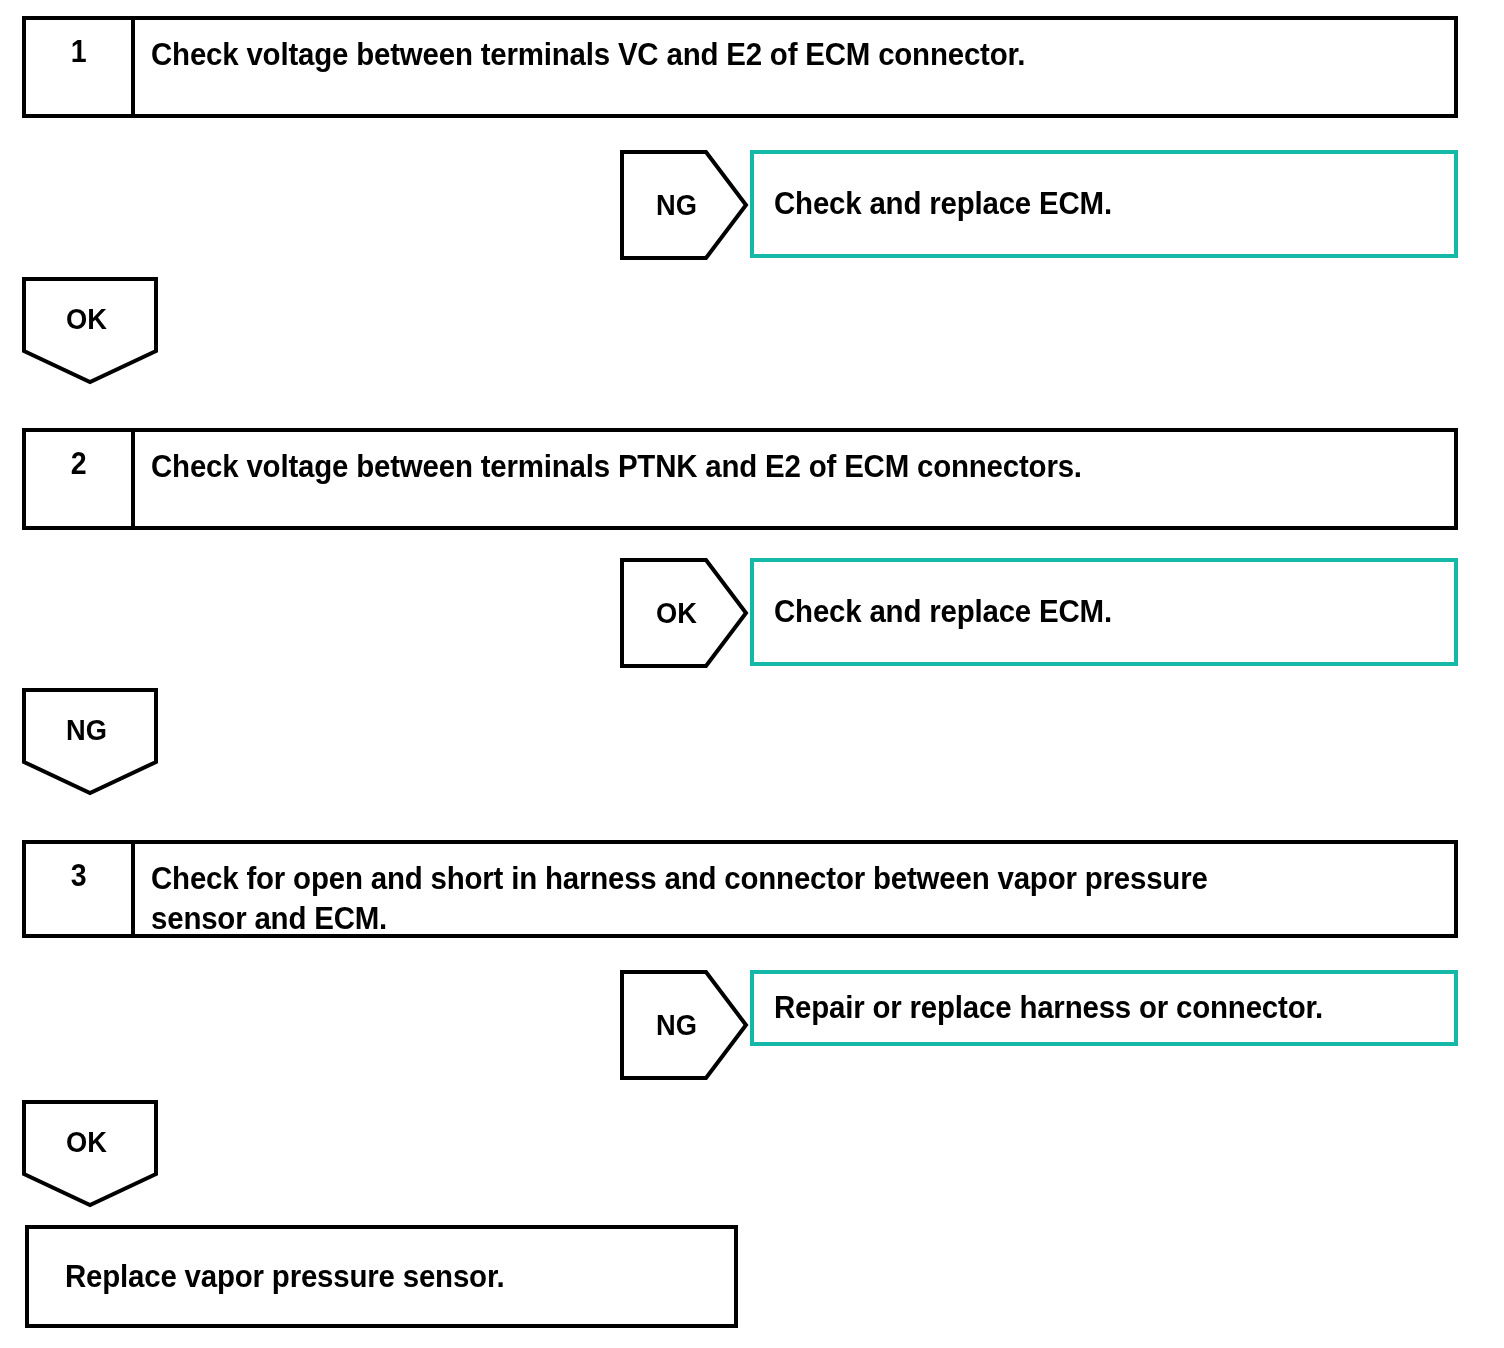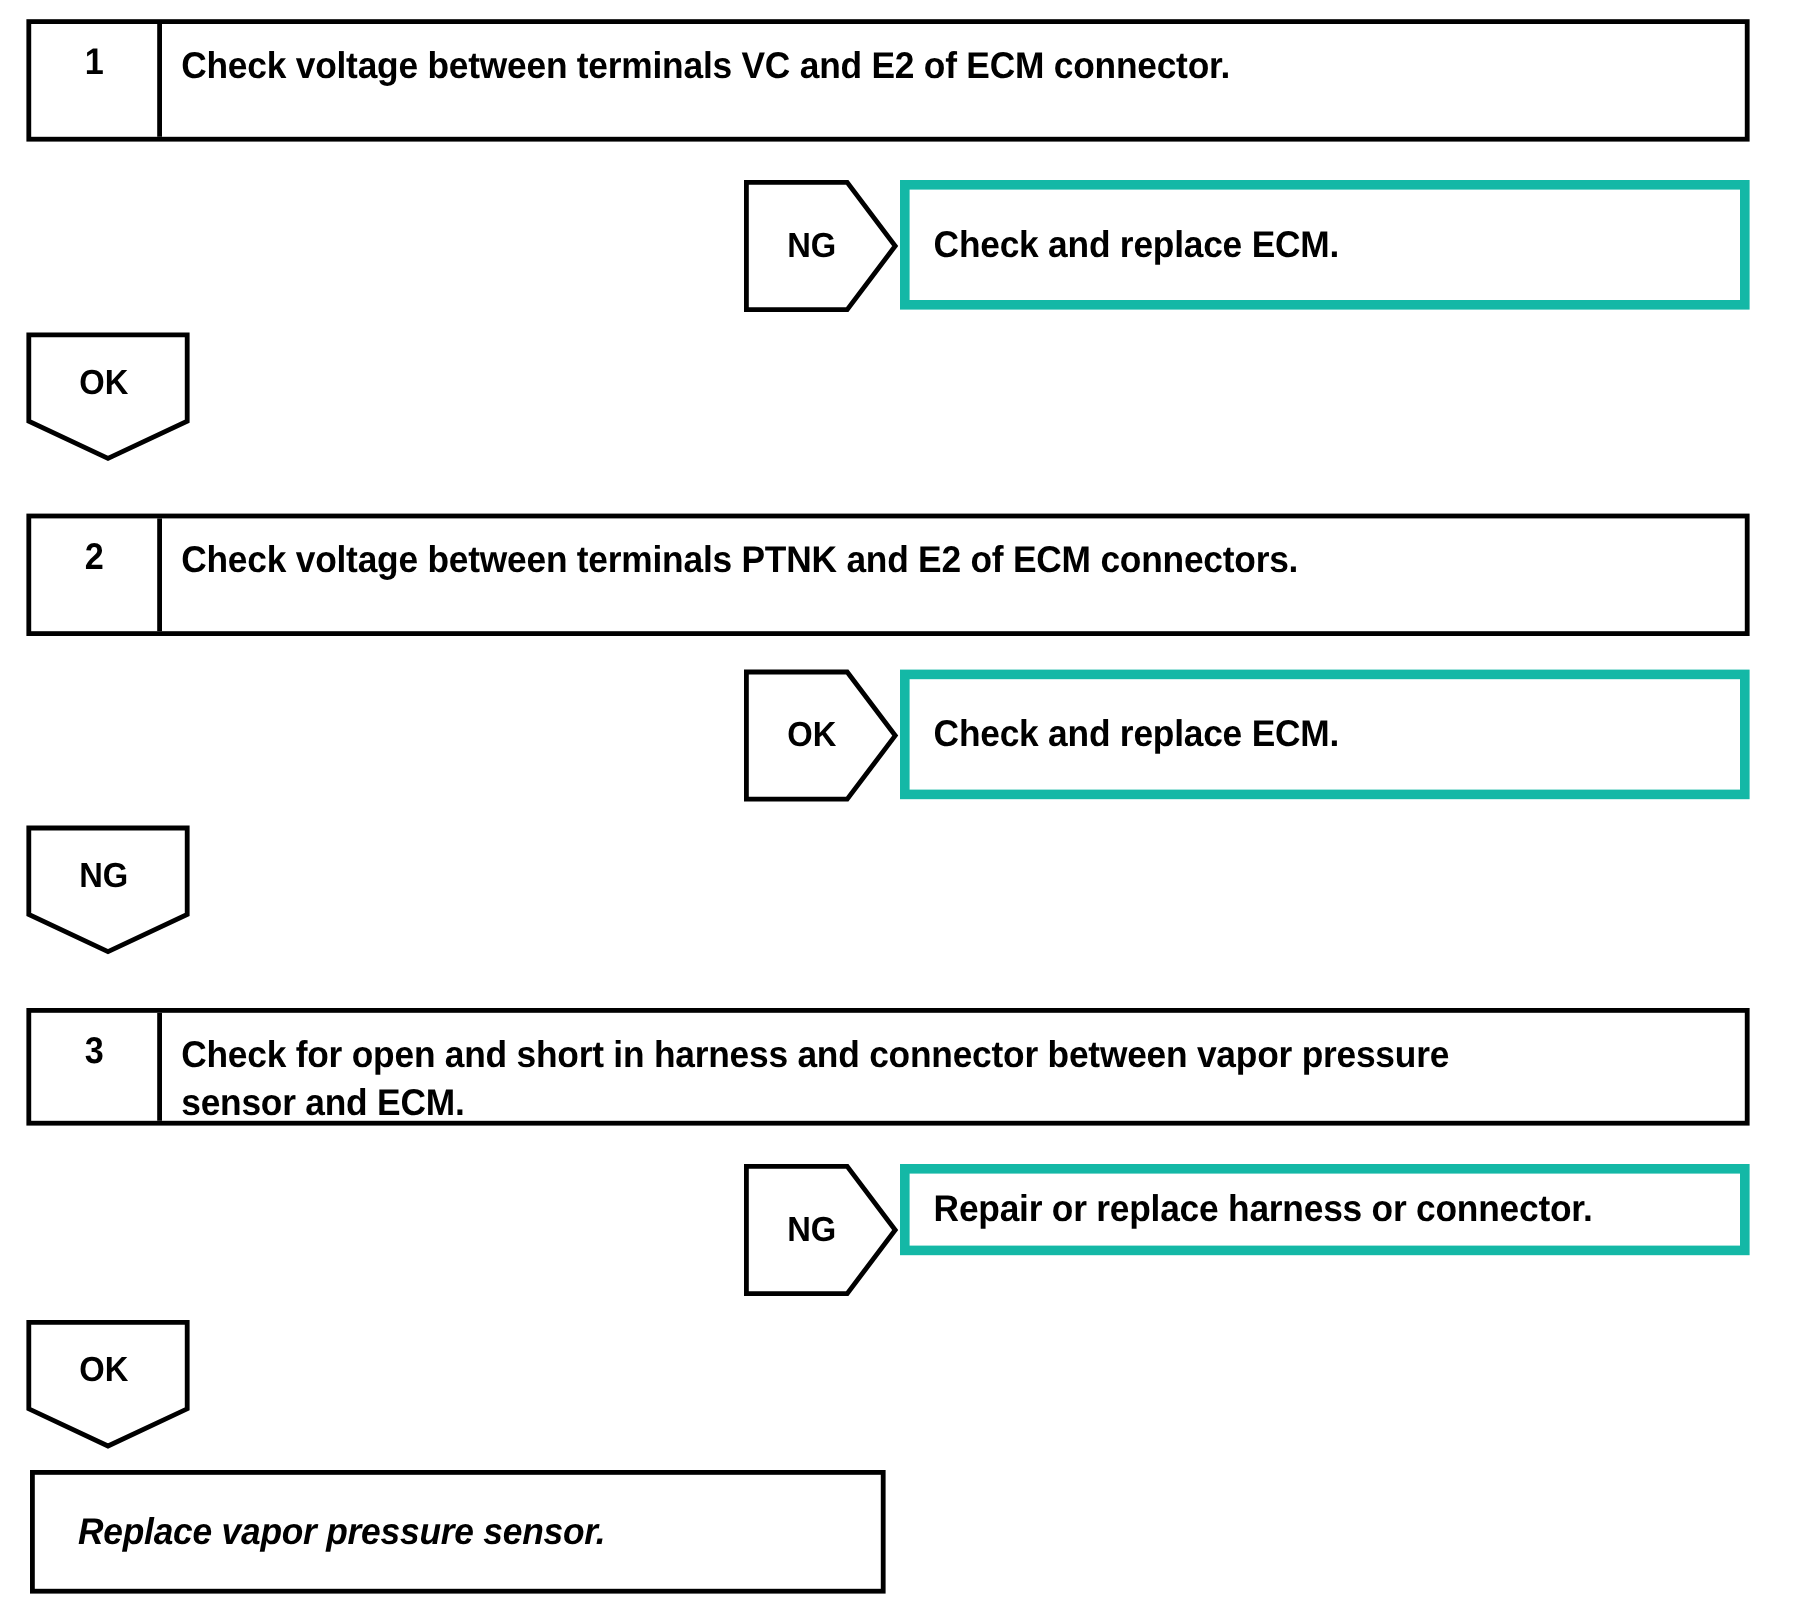--- a/index.html
+++ b/index.html
@@ -61,21 +61,21 @@
     line-height: 1.30;
     letter-spacing: -0.2px;
     transform: scaleX(0.95);
     transform-origin: left top;
   }
 
   
   .result-box {
     position: absolute;
     box-sizing: border-box;
-    border: 8px solid #14b8a6;
+    border: 4px solid #14b8a6;
     background: #fff;
   }
   .result-text {
     position: absolute;
     left: 20px;
     right: 10px;
     top: 50%;
     transform: translateY(-50%) scaleX(0.95);
     transform-origin: left center;
     font-size: 31px;
@@ -196,17 +196,17 @@
     <div class="result-text">Repair or replace harness or connector.</div>
   </div>
 
   <div class="tag tag-down" style="left:22px; top:1100px; width:140px; height:108px;">
     <svg width="140" height="108" viewBox="0 0 140 108" aria-hidden="true">
       <polygon points="2,2 134,2 134,74 68,105 2,74" fill="#ffffff" stroke="#000000" stroke-width="4" stroke-linejoin="miter"></polygon>
     </svg>
     <span class="tag-label">OK</span>
   </div>
 
-  <div class="final-box" style="left:25px; top:1225px; width:713px; height:103px;font-style:italic;">
+  <div class="final-box" style="left:25px; top:1225px; width:713px; height:103px;">
     <div class="result-text" style="left:36px;">Replace vapor pressure sensor.</div>
   </div>
 
 </div>
 
 </body></html>

